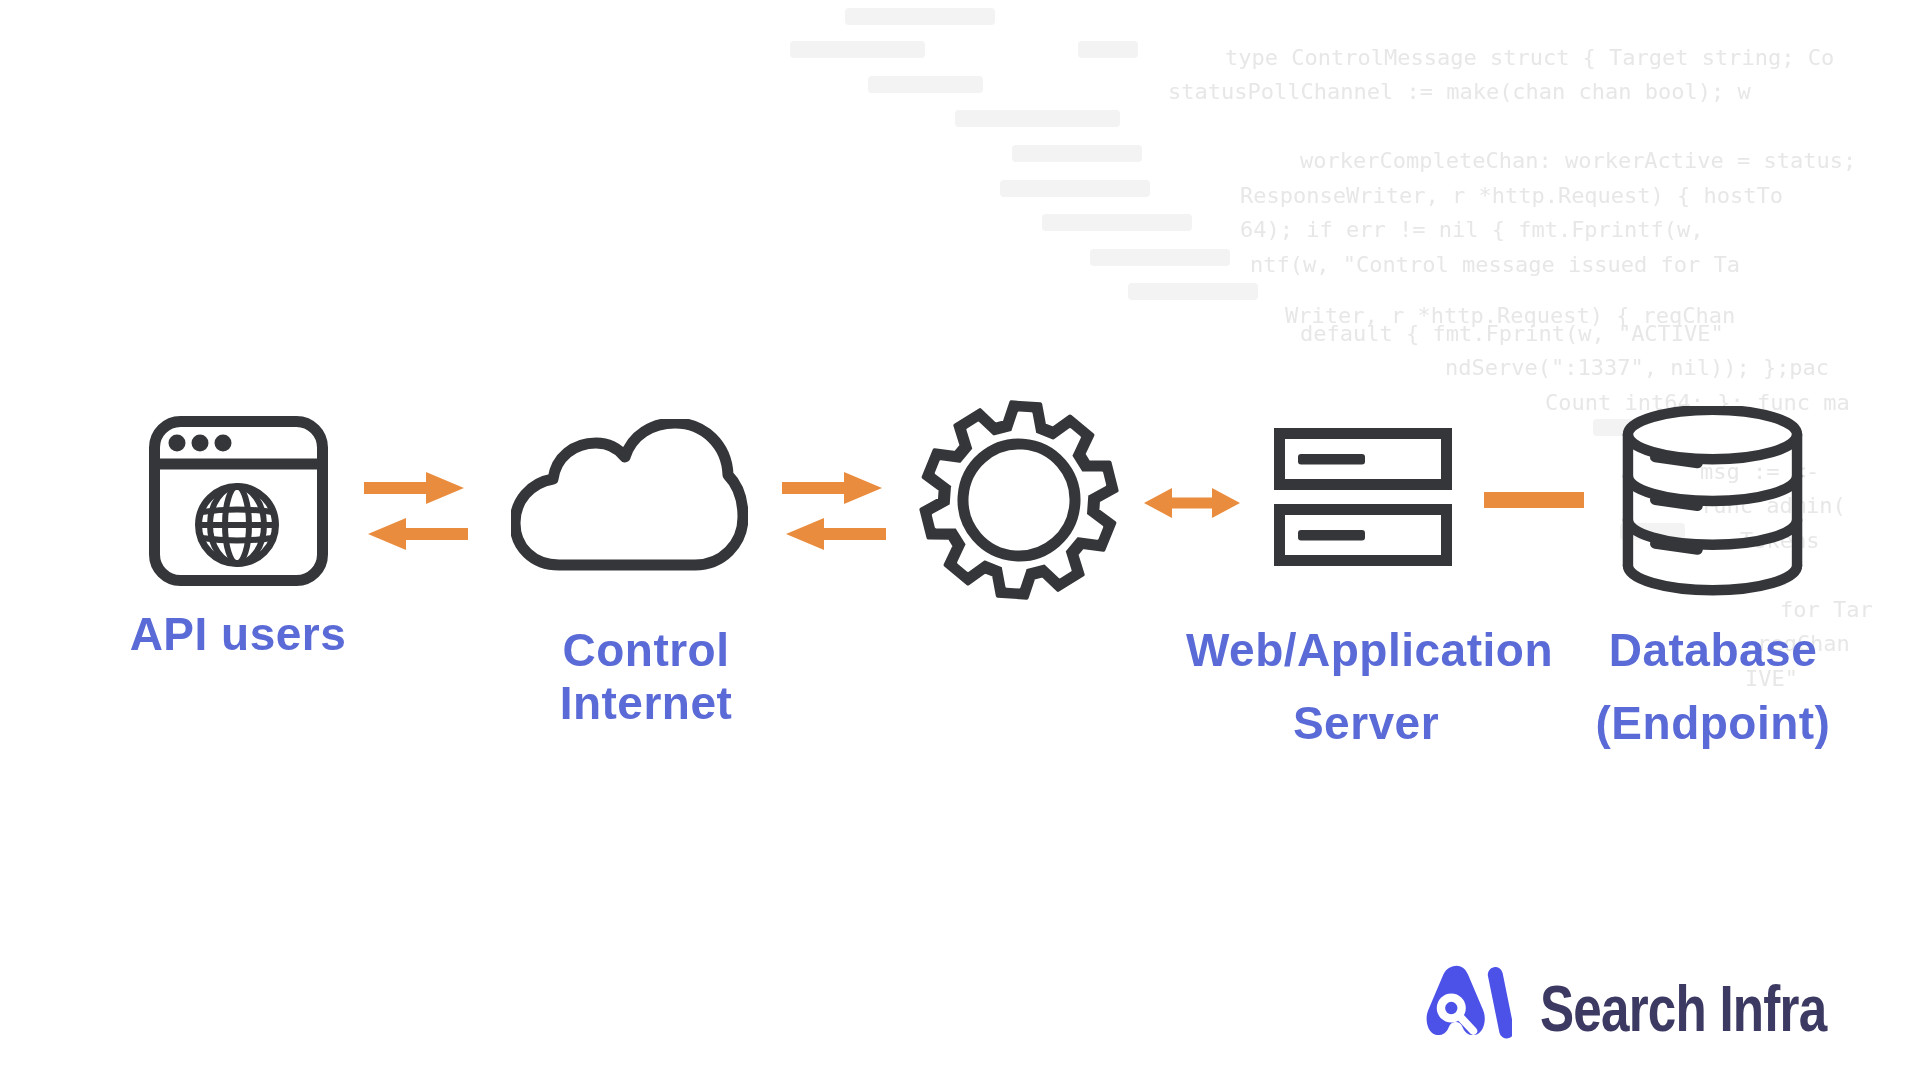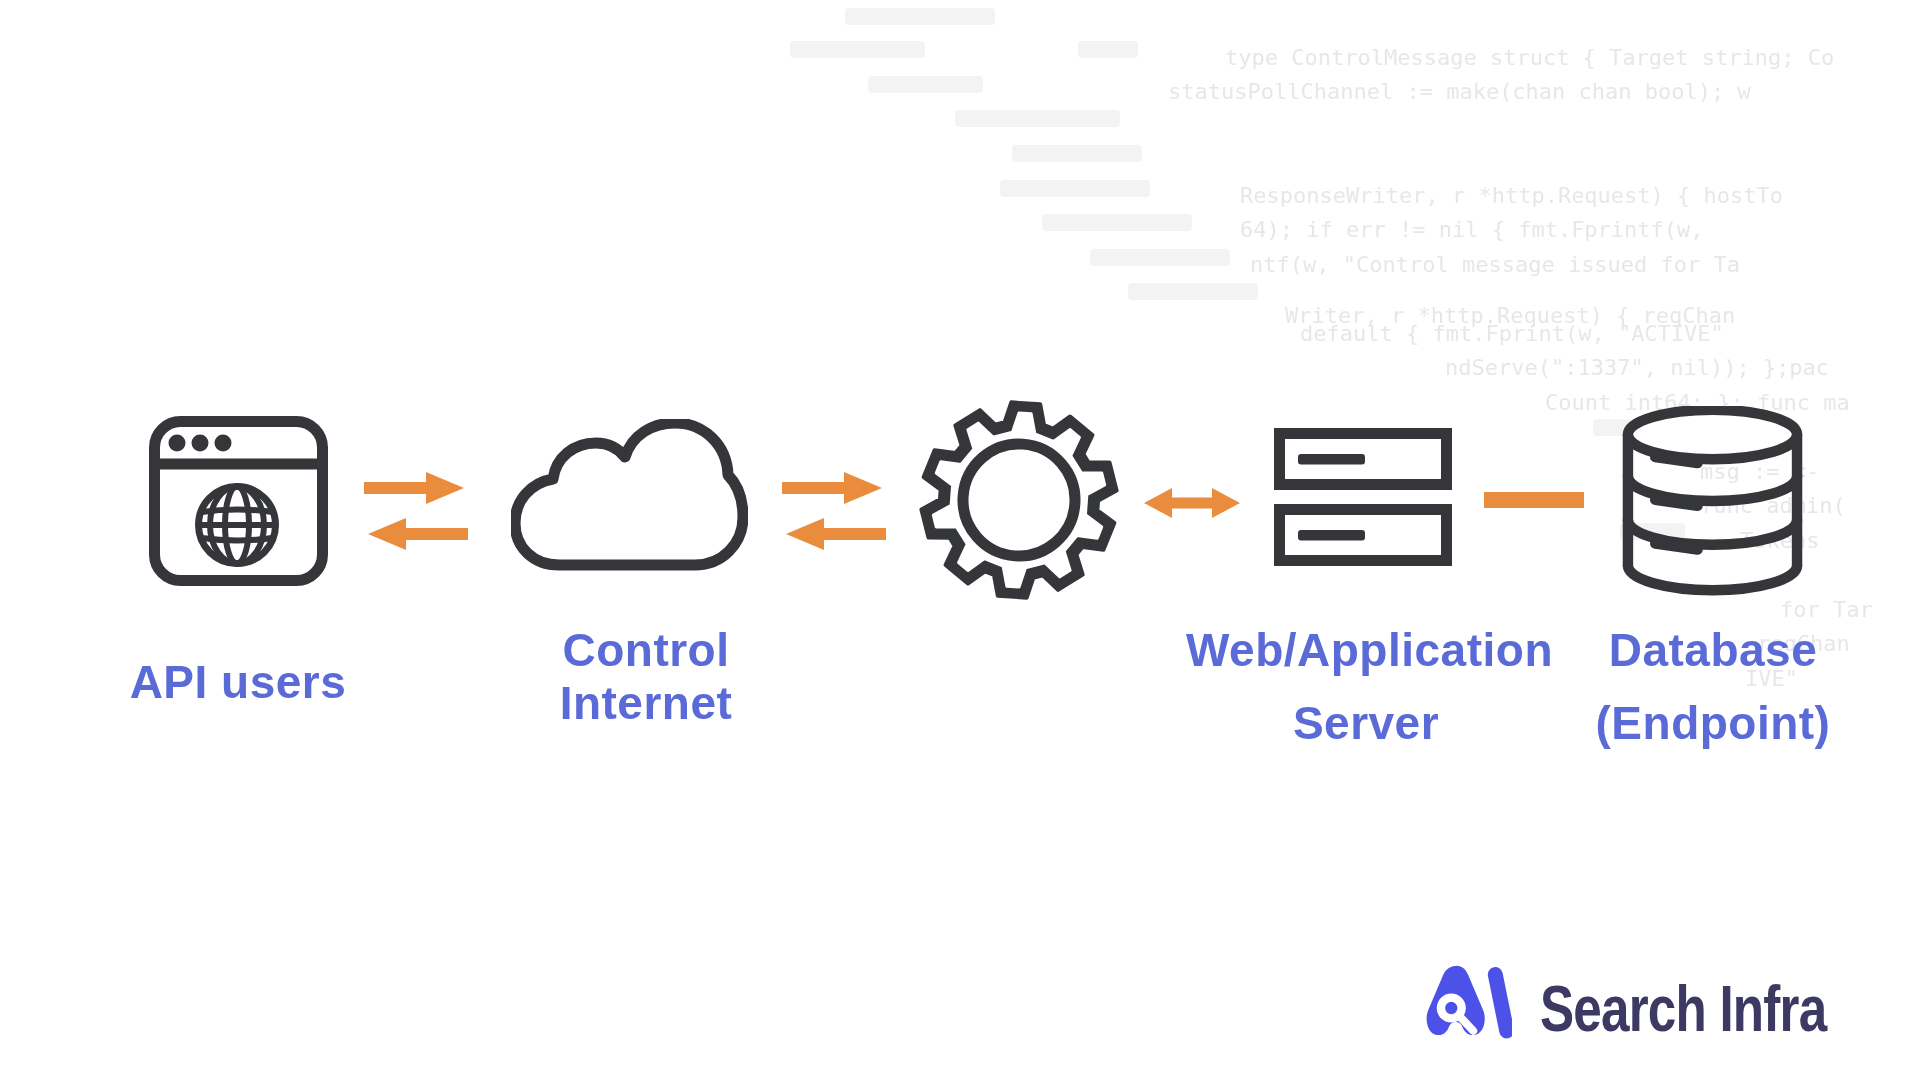--- a/index.html
+++ b/index.html
@@ -29,20 +29,21 @@
     color:#3c3963;font-size:64px;font-weight:700;letter-spacing:-1px;
     transform:scaleX(0.8);transform-origin:left center;white-space:nowrap;
   }
 </style>
 </head>
 <body>
 
 <div id="code-bg">
     <div class="code-line" style="left: 1225px; top: 2px;">type ControlMessage struct { Target string; Co</div>
     <div class="code-line" style="left: 1168px; top: 36px;">statusPollChannel := make(chan chan bool); w</div>
+    <div class="code-line" style="left: 1300px; top: 105px;">workerCompleteChan: workerActive = status;</div>
     <div class="code-line" style="left: 1240px; top: 140px;">ResponseWriter, r *http.Request) { hostTo</div>
     <div class="code-line" style="left: 1240px; top: 174px;">64); if err != nil { fmt.Fprintf(w,</div>
     <div class="code-line" style="left: 1250px; top: 209px;">ntf(w, "Control message issued for Ta</div>
     <div class="code-line" style="left: 1285px; top: 260px;">Writer, r *http.Request) { reqChan</div>
     <div class="code-line" style="left: 1300px; top: 278px;">default { fmt.Fprint(w, "ACTIVE"</div>
     <div class="code-line" style="left: 1445px; top: 312px;">ndServe(":1337", nil)); };pac</div>
     <div class="code-line" style="left: 1545px; top: 347px;">Count int64; }; func ma</div>
     <div class="code-line" style="left: 1700px; top: 416px;">msg := &lt;-</div>
     <div class="code-line" style="left: 1700px; top: 450px;">func admin(</div>
     <div class="code-line" style="left: 1740px; top: 485px;">Tokens</div>
@@ -72,21 +73,21 @@
   <circle cx="74" cy="27" r="8.5" fill="#35363a"></circle>
   <g stroke="#35363a" fill="none">
     <circle cx="88" cy="109" r="38.5" stroke-width="7"></circle>
     <ellipse cx="88" cy="109" rx="27" ry="38.5" stroke-width="6"></ellipse>
     <ellipse cx="88" cy="109" rx="12" ry="38.5" stroke-width="6"></ellipse>
     <path d="M52.7 96 Q88 91 123.3 96" stroke-width="6"></path>
     <path d="M49.5 109 H126.5" stroke-width="6"></path>
     <path d="M52.7 122 Q88 127 123.3 122" stroke-width="6"></path>
   </g>
 </svg>
-<div class="node-label" style="left:88px;top:656px;width:300px">API users</div>
+<div class="node-label" style="left:88px;top:608px;width:300px">API users</div>
 
 <svg class="abs icon" style="left:364px;top:472px" width="104" height="80" viewBox="0 0 104 80">
   <polygon points="0,10 62,10 62,0 100,16 62,32 62,22 0,22" fill="#ea8c3d"></polygon>
   <polygon points="104,56 42,56 42,46 4,62 42,78 42,68 104,68" fill="#ea8c3d"></polygon>
 </svg>
 
 <svg class="abs icon" style="left:511px;top:419px" width="237" height="152" viewBox="0 0 237 152">
   <path d="M48 146 C22 146 4 128 4 104 C4 82 19 64 42 60 C45 38 63 24 85 24 C97 24 107 29 114 38
            C121 16 141 4 164 4 C193 4 216 26 217 56 C227 66 232 81 232 98 C232 125 211 146 184 146 Z" fill="#fff" stroke="#35363a" stroke-width="11" stroke-linejoin="round"></path>
 </svg>

